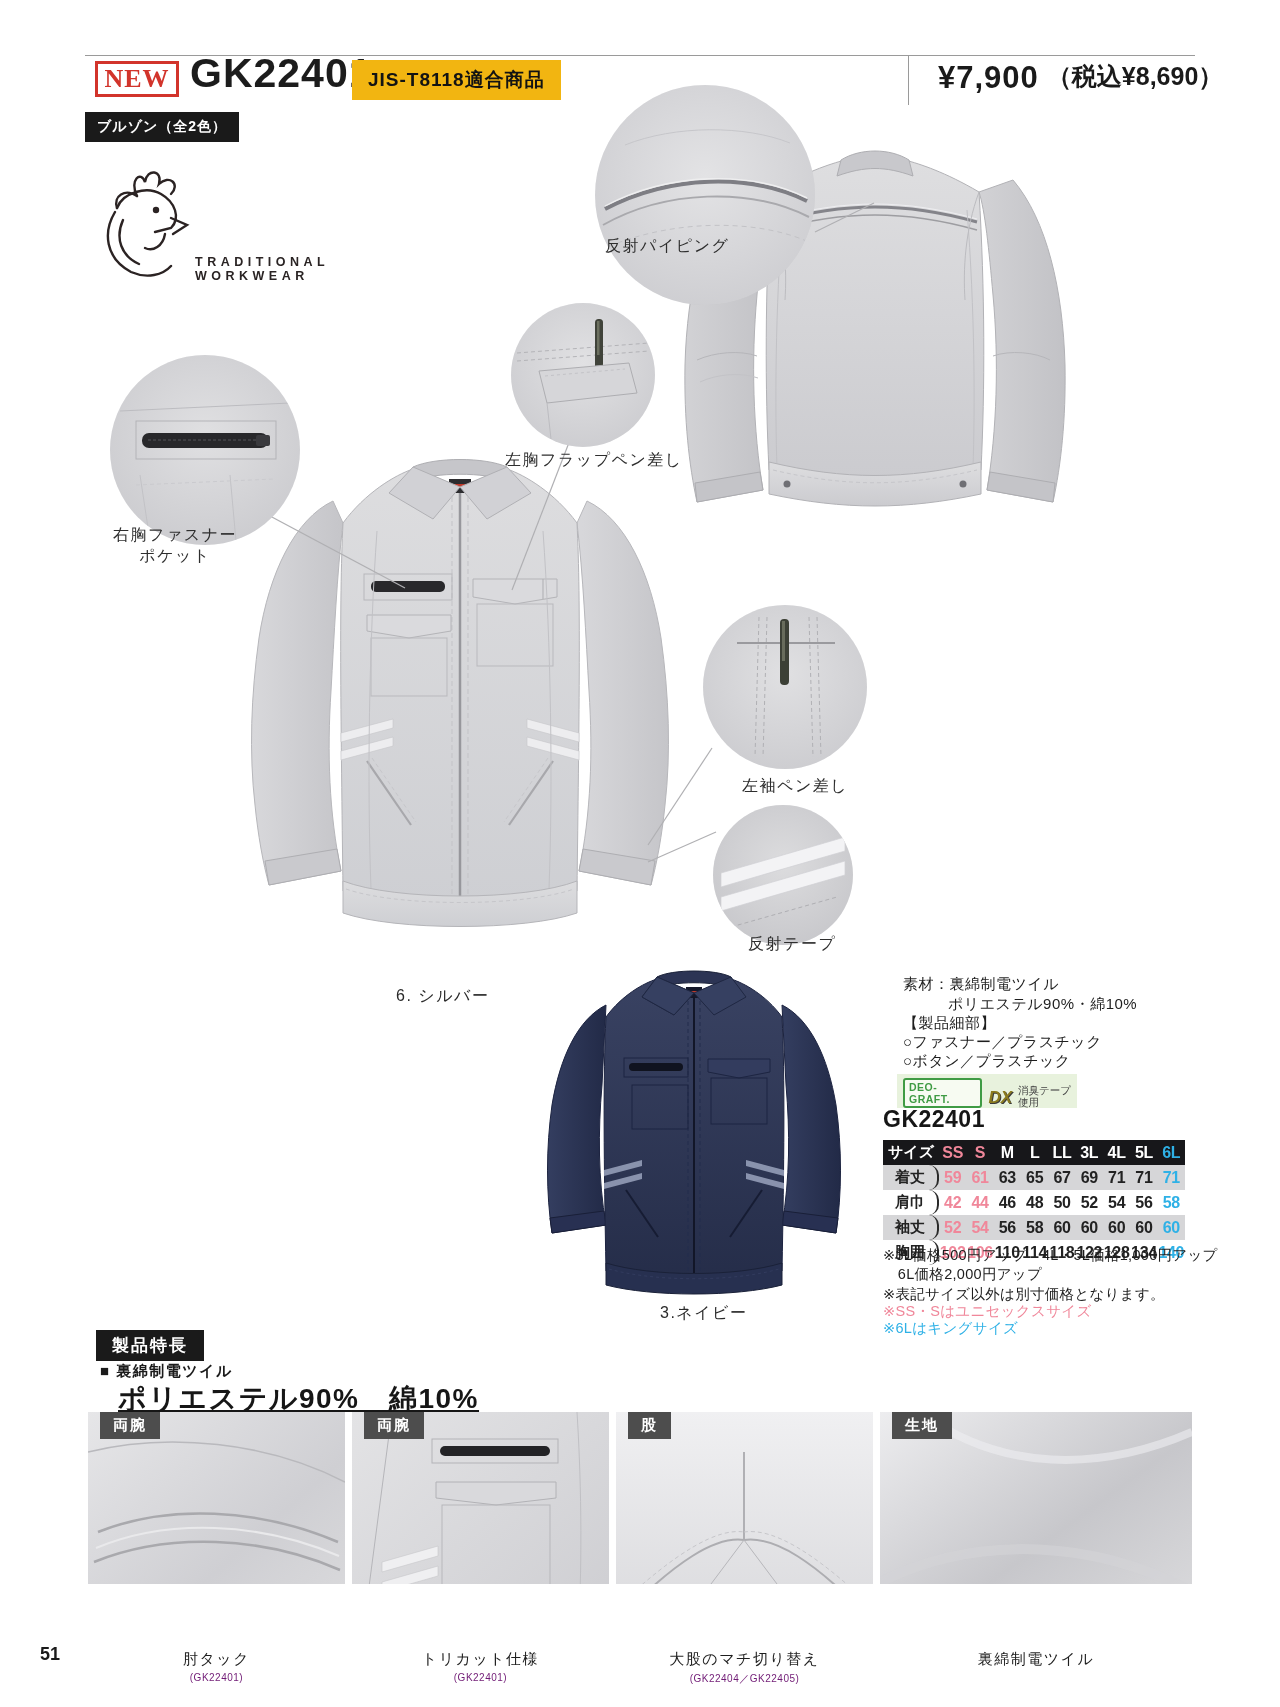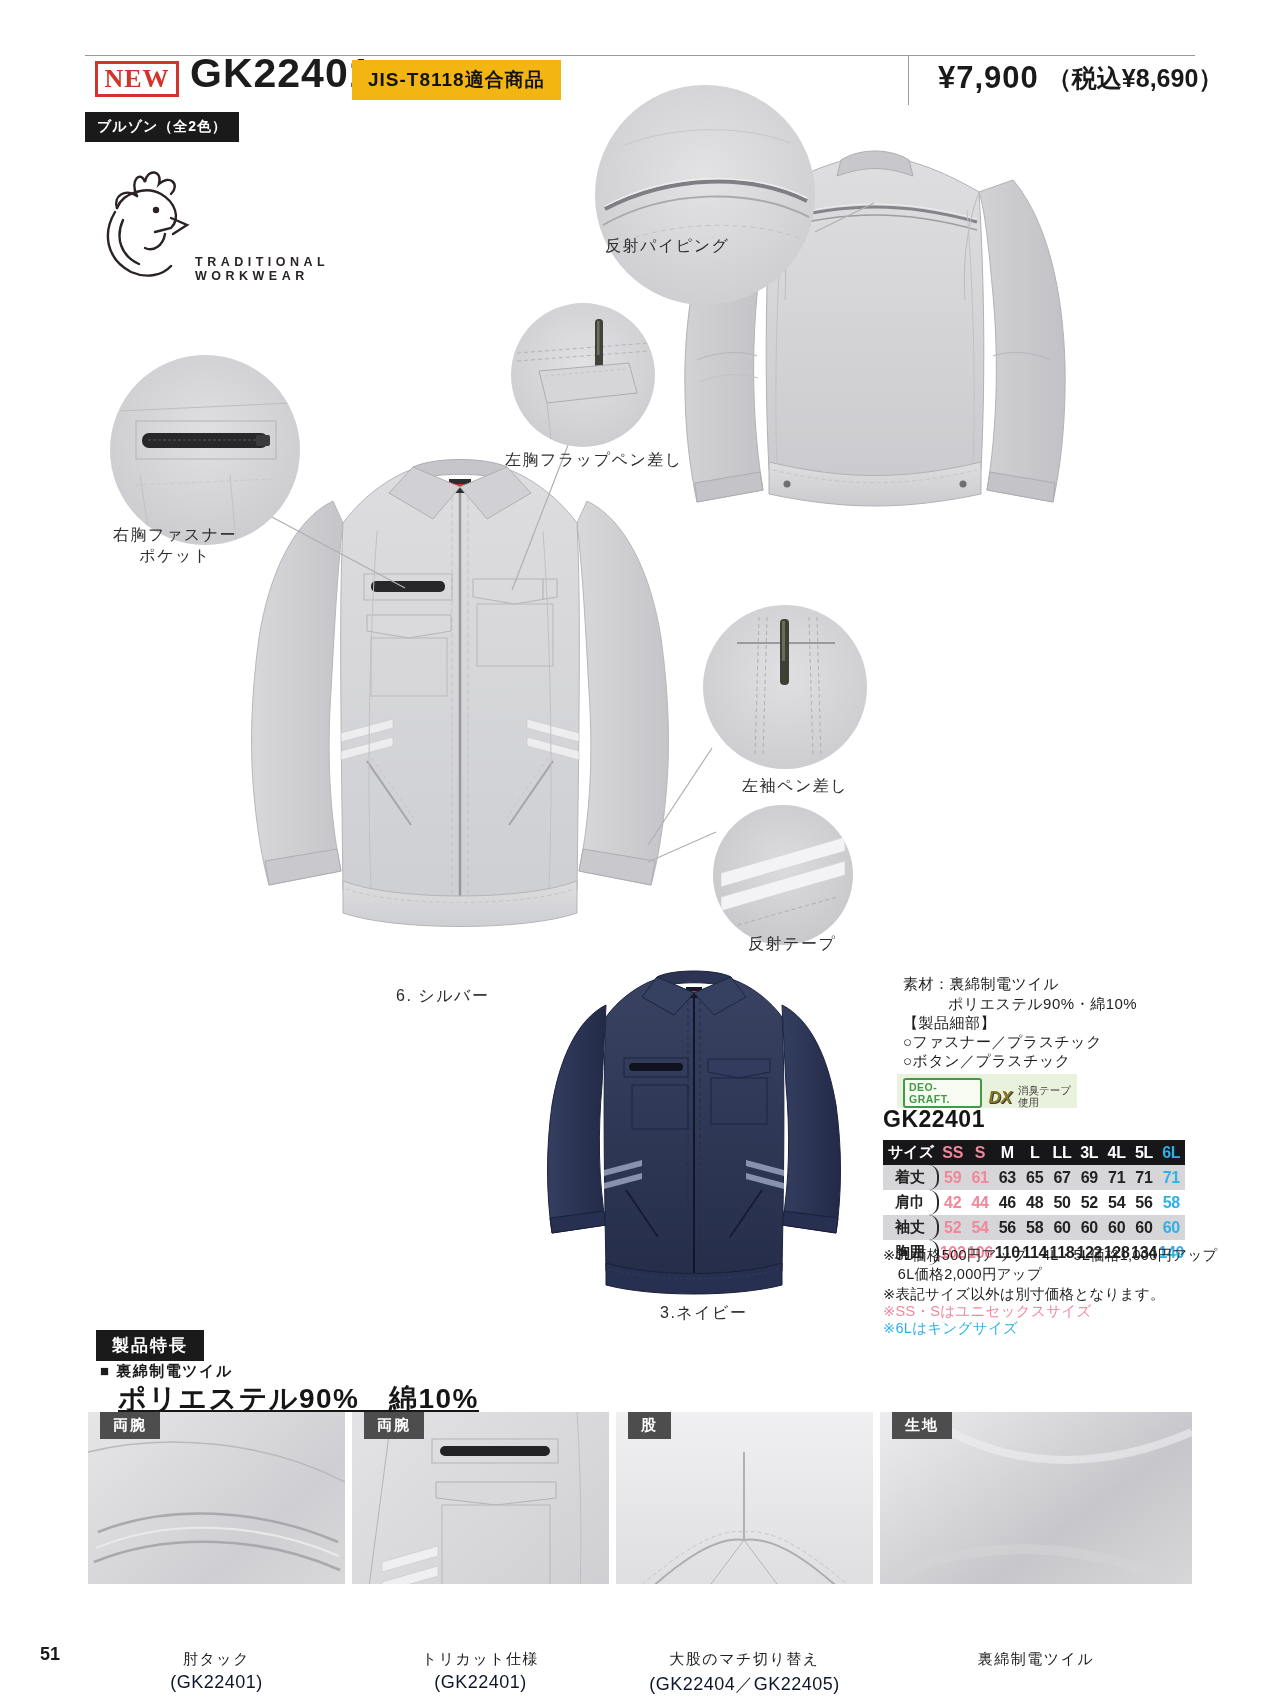--- a/index.html
+++ b/index.html
@@ -9,21 +9,21 @@
   
   #top-rule{position:absolute;left:85px;top:55px;width:1110px;height:1px;background:#9a9a9a;}
   #price-divider{position:absolute;left:908px;top:56px;width:1px;height:49px;background:#9a9a9a;}
   #new-badge{position:absolute;left:95px;top:61px;width:78px;height:30px;border:3px solid #d2342b;
              color:#d2342b;font-family:"Liberation Serif","DejaVu Serif",serif;font-weight:bold;
              font-size:26px;display:flex;align-items:center;justify-content:center;letter-spacing:1px;}
   #product-code{position:absolute;left:190px;top:50px;font-size:41px;font-weight:bold;
                 letter-spacing:1px;color:#1c1c1c;}
   #jis-badge{position:absolute;left:352px;top:60px;background:#f2b511;color:#131313;
              font-weight:bold;font-size:19px;padding:7px 16px;letter-spacing:1px;}
-  #price{position:absolute;left:938px;top:60px;display:flex;align-items:center;gap:8px;color:#1a1a1a;}
+  #price{position:absolute;left:938px;top:60px;display:flex;align-items:flex-start;gap:8px;color:#1a1a1a;}
   #price-main{font-size:31px;font-weight:bold;letter-spacing:1px;}
   #price-tax{font-size:25px;font-weight:bold;}
   #category-badge{position:absolute;left:85px;top:112px;background:#1a1a1a;color:#ffffff;
                   font-size:14px;font-weight:bold;padding:6px 12px;letter-spacing:1px;}
 
   
   #brand{position:absolute;left:95px;top:160px;width:320px;height:125px;}
   #brand-rooster{position:absolute;left:0;top:2px;}
   #brand-name{position:absolute;left:95px;top:40px;font-size:45px;font-weight:800;
               letter-spacing:2px;color:#2a2424;}
@@ -106,21 +106,21 @@
   #d1{left:88px;width:257px;}
   #d2{left:352px;width:257px;}
   #d3{left:616px;width:257px;}
   #d4{left:880px;width:312px;}
   .detail-tag{position:absolute;left:12px;top:0;background:#4d4d4d;color:#fff;font-size:15px;
               font-weight:bold;padding:4px 13px;letter-spacing:2px;z-index:2;}
   .detail-cap{position:absolute;top:1650px;text-align:center;color:#1e1e1e;}
   #cap1{left:88px;width:257px;} #cap2{left:352px;width:257px;}
   #cap3{left:616px;width:257px;} #cap4{left:880px;width:312px;}
   .detail-cap .cap-main{font-size:15px;letter-spacing:1.5px;}
-  .detail-cap .cap-sub{font-size:18px;color:#0f172a;margin-top:3px;letter-spacing:0.5px;}
+  .detail-cap .cap-sub{font-size:10px;color:#701a75;margin-top:3px;letter-spacing:0.5px;}
 
   #page-no{position:absolute;left:40px;top:1644px;font-size:18px;font-weight:bold;color:#1a1a1a;}
 </style>
 </head>
 <body>
 
 <div id="page">
 
   <div id="top-rule"></div>
   <div id="price-divider"></div>

